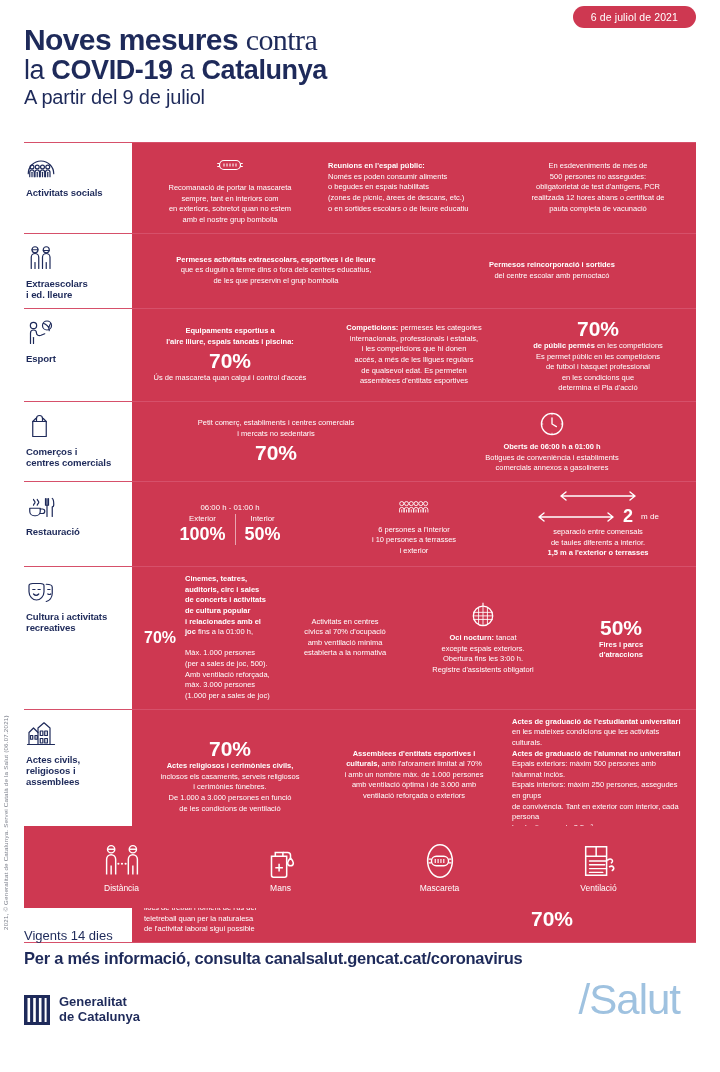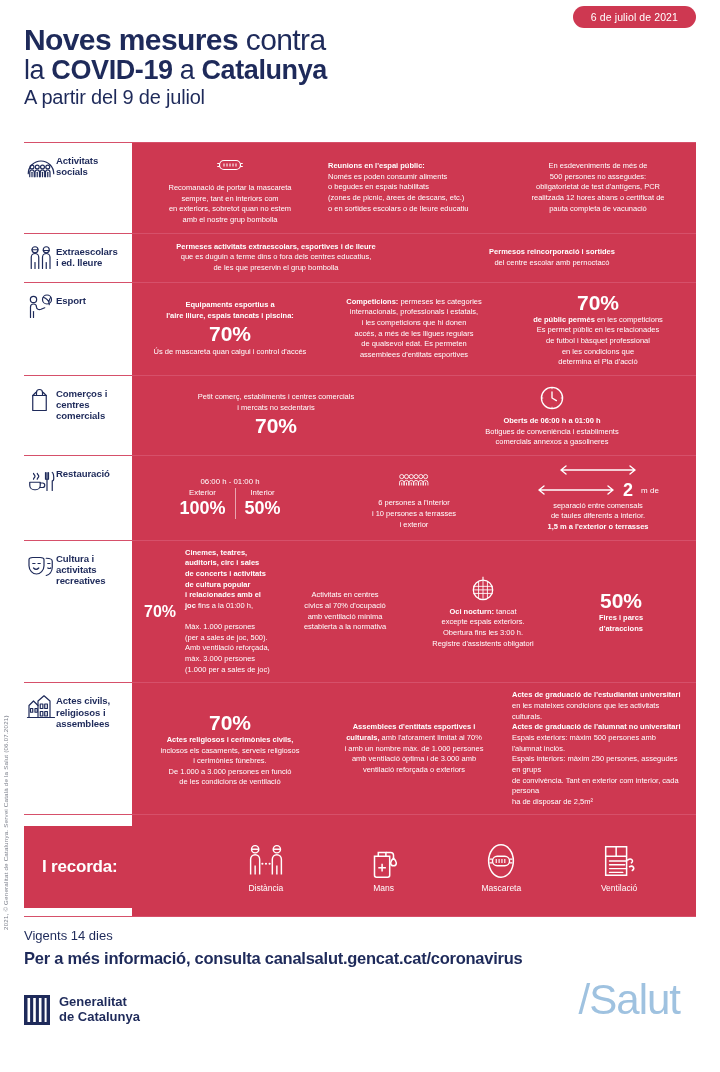--- a/index.html
+++ b/index.html
@@ -18,37 +18,37 @@
     transform-origin: left top;
     transform: rotate(-90deg) translateX(-330px);
     font-size: 6.2px; color: #7b7f8a; letter-spacing: .2px;
     white-space: nowrap;
   }
 
   
   .header { position: absolute; left: 24px; top: 24px; width: 672px; }
   .title-block { color:#1e2a5a; line-height: 1.07; }
   .t1 { font-size: 30px; font-weight: 700; letter-spacing:-.6px;}
-  .t1 .light { font-weight: 400; }
+  .t1 .light { font-weight: 400; font-family: Liberation Serif, serif; }
   .t2 { font-size: 27px; font-weight: 400; letter-spacing:-.4px; }
   .t2 b { font-weight: 700; }
   .t3 { font-size: 20px; font-weight: 400; margin-top: 2px; letter-spacing:-.2px;}
   .date-pill {
     position:absolute; right: 24px; top: 6px;
     background:#ce3851; color:#fff; border-radius: 14px;
     font-size: 10.5px; padding: 5px 18px; letter-spacing: .1px;
   }
 
   
   .table { position:absolute; left: 24px; top: 142px; width: 672px; }
   .row { display:flex; position:relative; border-top: 1.6px solid #d6506a; }
   .row:last-of-type { border-bottom: 1.6px solid #d6506a; }
   .cat {
     width: 108px; flex:0 0 108px; background:#fff; padding: 8px 6px 8px 2px;
-    display:flex; justify-content:flex-start;
+    display:flex; flex-direction:column; justify-content:flex-start;
   }
   .cat-icon { height: 32px; display:flex; align-items:center; }
   .cat-icon svg { display:block; }
   .cat-label {
     margin-top: 4px; color:#1e2a5a; font-weight:700; font-size:9.6px;
     line-height: 1.16; letter-spacing:-.1px;
   }
   .cells {
     flex:1; background:#ce3851; color:#fff;
     display:flex; align-items:center; padding: 7px 8px;
@@ -216,21 +216,21 @@
             <p><b>Competicions:</b> permeses les categories</p>
             <p>internacionals, professionals i estatals,</p>
             <p>i les competicions que hi donen</p>
             <p>accés, a més de les lligues regulars</p>
             <p>de qualsevol edat. Es permeten</p>
             <p>assemblees d'entitats esportives</p>
           </div>
           <div class="cell ">
             <div class="big">70%</div>
             <p><b>de públic permès</b> en les competicions</p>
-            <p>Es permet públic en les relacionades</p>
+            <p>Es permet públic en les competicions</p>
             <p>de futbol i bàsquet professional</p>
             <p>en les condicions que</p>
             <p>determina el Pla d'acció</p>
           </div>
         </div>
       </div>
       <div class="row">
         <div class="cat">
           <div class="cat-icon">
             <svg width="30" height="30" viewBox="0 0 40 36">
@@ -487,21 +487,20 @@
             </div>
             <p>Congressos, convencions, fires</p>
             <p>i activitats assimilables</p>
             <div class="big">70%</div>
           </div>
         </div>
       </div>
     </div>
 
   <div class="recorda">
-    <h2>I recorda:</h2>
     <div class="rem-list" id="rem-list">
         <div class="rem">
           <svg width="38" height="38" viewBox="0 0 42 38">
             <circle cx="9" cy="6" r="4" stroke="#fff" fill="none" stroke-width="1.6"></circle>
             <path stroke="#fff" fill="none" stroke-width="1.6" d="M5 6h8"></path>
             <path stroke="#fff" fill="none" stroke-width="1.6" d="M4 34V17a5 5 0 0 1 10 0v17"></path>
             <path stroke="#fff" fill="none" stroke-width="1.6" d="M9 24v10"></path>
             <circle cx="33" cy="6" r="4" stroke="#fff" fill="none" stroke-width="1.6"></circle>
             <path stroke="#fff" fill="none" stroke-width="1.6" d="M29 6h8"></path>
             <path stroke="#fff" fill="none" stroke-width="1.6" d="M28 34V17a5 5 0 0 1 10 0v17"></path>

